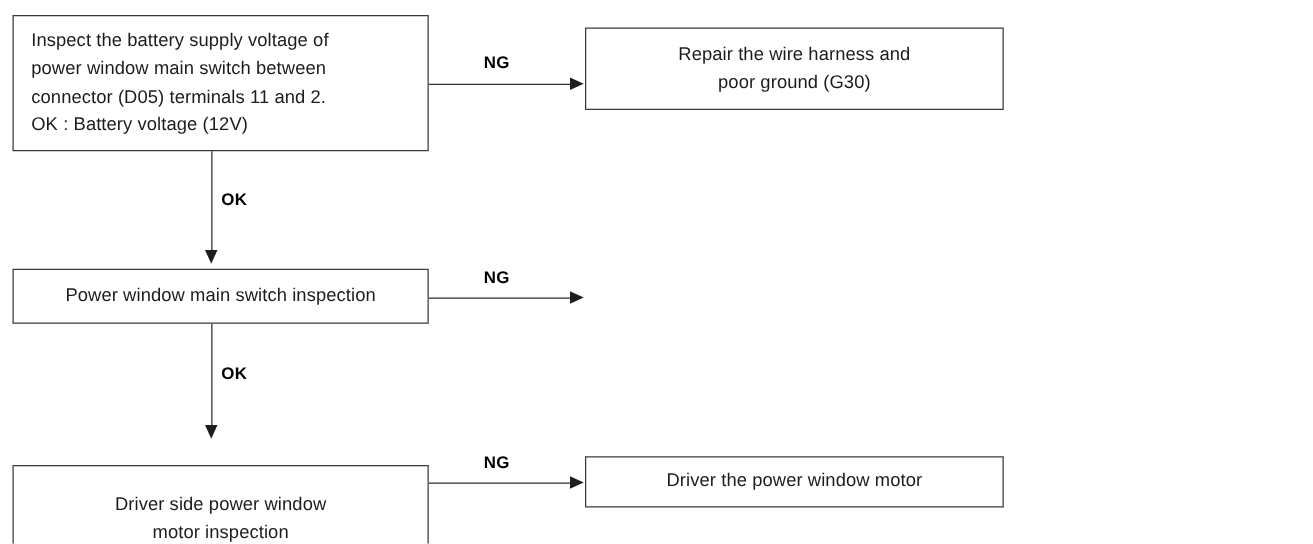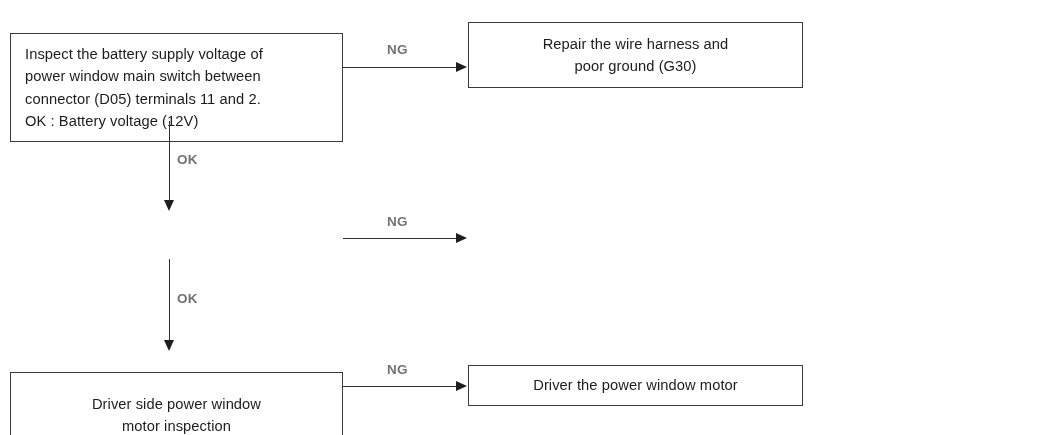--- a/index.html
+++ b/index.html
@@ -33,21 +33,20 @@
     line-height: 1.52;
     letter-spacing: 0.005em;
   }
   .node .txt {
     display: block;
     width: 100%;
     white-space: pre-line;
   }
   .node.left-align {
     justify-content: center;
-    margin-top: 21px;
   }
   .node.left-align .txt {
     text-align: left;
   }
   .node.center-align {
     justify-content: center;
   }
   .node.center-align .txt {
     text-align: center;
   }
@@ -99,21 +98,21 @@
   #edge-ok1-line  { left: 169px; top: 121px; height: 80px; }
   #edge-ok1-head  { left: 163.5px; top: 200px; }
   #edge-ok2-line  { left: 169px; top: 259px; height: 82px; }
   #edge-ok2-head  { left: 163.5px; top: 340px; }
 
   
   .edge-label {
     position: absolute;
     font-size: 13.5px;
     font-weight: bold;
-    color: #737373;
+    color: #000000;
     letter-spacing: 0.02em;
     white-space: nowrap;
   }
   #label-ng1 { left: 387px; top: 42px; }
   #label-ng2 { left: 387px; top: 214px; }
   #label-ng3 { left: 387px; top: 362px; }
   #label-ok1 { left: 177px; top: 152px; }
   #label-ok2 { left: 177px; top: 291px; }
 </style>
 </head>
@@ -134,20 +133,23 @@
 
   <div class="node center-align" id="node-repair-harness">
     <span class="txt">Repair the wire harness and
 poor ground (G30)</span>
   </div>
 
   <div class="vline" id="edge-ok1-line"></div>
   <div class="arrow-down" id="edge-ok1-head"></div>
   <div class="edge-label" id="label-ok1">OK</div>
 
+  <div class="node center-align" id="node-switch-insp">
+    <span class="txt">Power window main switch inspection</span>
+  </div>
 
   <div class="hline" id="edge-ng2-line"></div>
   <div class="arrow-right" id="edge-ng2-head"></div>
   <div class="edge-label" id="label-ng2">NG</div>
 
 
   <div class="vline" id="edge-ok2-line"></div>
   <div class="arrow-down" id="edge-ok2-head"></div>
   <div class="edge-label" id="label-ok2">OK</div>
 

